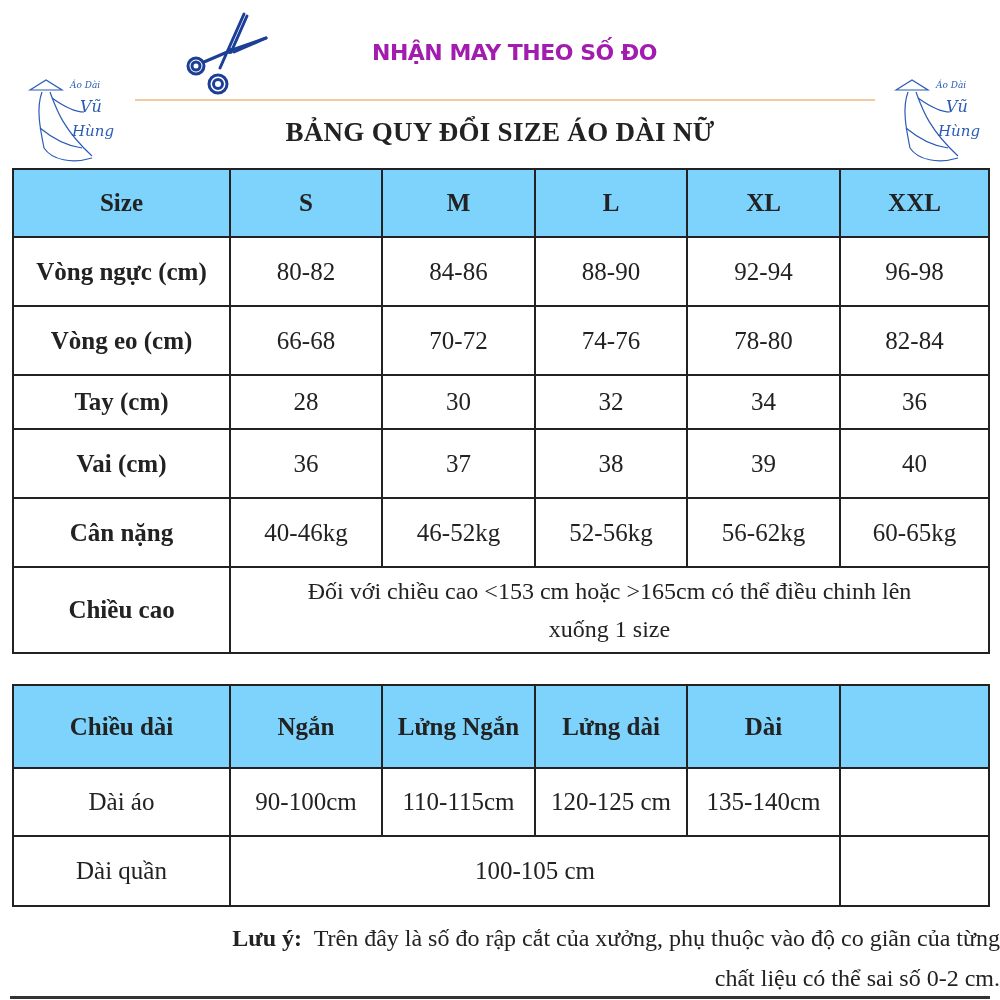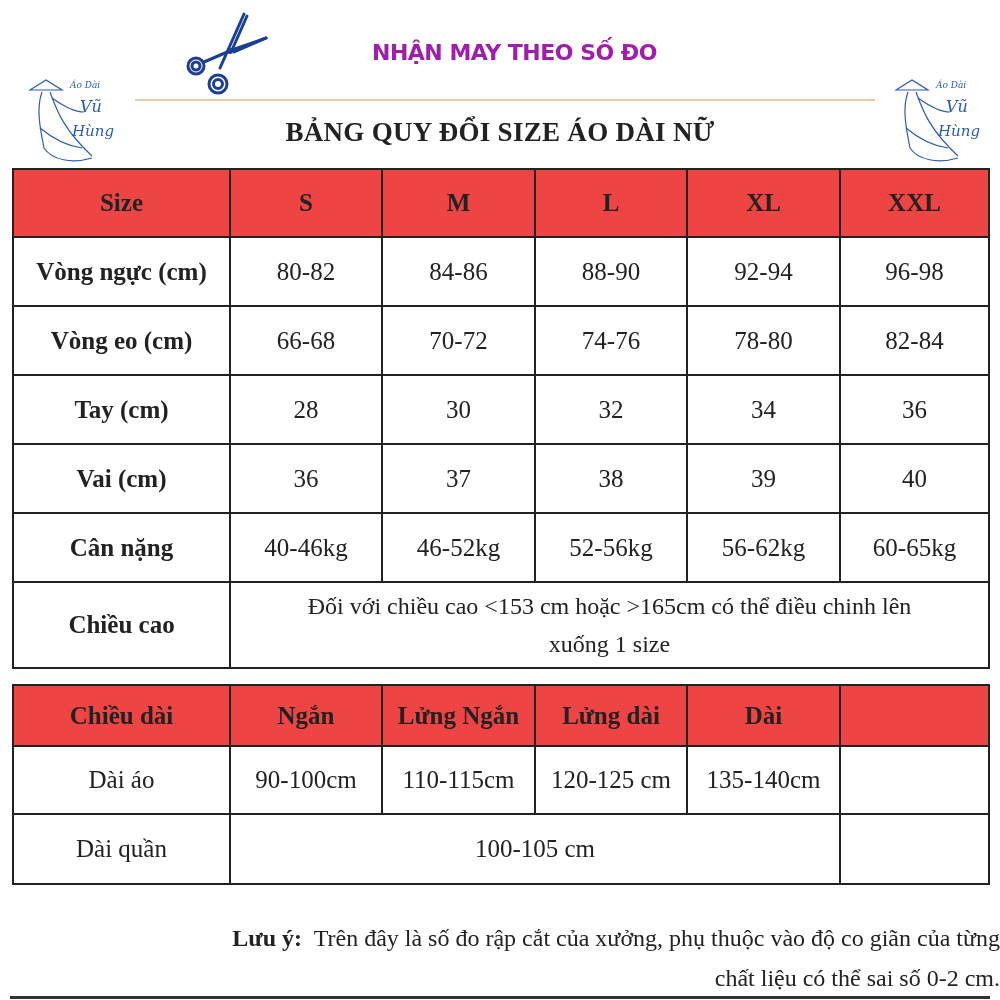--- a/index.html
+++ b/index.html
@@ -6,21 +6,21 @@
   body { width:1000px; height:1000px; position:relative; overflow:hidden; font-family:"Liberation Serif", serif; color:#222; }
   .banner-title { position:absolute; left:372px; top:40px; font-family:"DejaVu Sans", sans-serif; font-weight:bold; font-size:22px; color:#a21caf; letter-spacing:-0.5px; }
   .rule { position:absolute; left:135px; top:99px; width:740px; height:2px; background:#f2c9a0; }
   .scissors { position:absolute; left:182px; top:10px; width:90px; height:90px; }
   .logo { position:absolute; top:68px; width:92px; height:100px; }
   .logo.left { left:22px; }
   .logo.right { left:888px; }
   .doc-title { position:absolute; left:0; width:1000px; top:117px; text-align:center; font-weight:bold; font-size:27px; color:#222; letter-spacing:0.3px; }
   table { position:absolute; border-collapse:collapse; table-layout:fixed; }
   td, th { border:2px solid #222; text-align:center; vertical-align:middle; padding:0; font-size:25px; }
-  th { background:#ef4444; font-weight:bold; }
+  th { background:#7dd3fc; font-weight:bold; }
   .rowhead { font-weight:bold; }
   .t1 { left:12px; top:168px; width:976px; }
   .t2 { left:12px; top:684px; width:976px; }
   .note-cell { font-size:24px; line-height:38px;border-radius:23px; }
   .note { position:absolute; left:0; width:1000px; top:918px; text-align:right; font-size:24px; line-height:40px; }
   .note b { font-weight:bold; }
   .bottom-rule { position:absolute; left:10px; top:996px; width:980px; height:3px; background:#333; }
 </style>
 </head>
 <body>
@@ -95,21 +95,21 @@
     <td>96-98</td>
   </tr>
   <tr style="height:69px">
     <td class="rowhead">Vòng eo (cm)</td>
     <td>66-68</td>
     <td>70-72</td>
     <td>74-76</td>
     <td>78-80</td>
     <td>82-84</td>
   </tr>
-  <tr style="height:69px">
+  <tr style="height:54px">
     <td class="rowhead">Tay (cm)</td>
     <td>28</td>
     <td>30</td>
     <td>32</td>
     <td>34</td>
     <td>36</td>
   </tr>
   <tr style="height:69px">
     <td class="rowhead">Vai (cm)</td>
     <td>36</td>
@@ -139,21 +139,21 @@
 <table class="t2">
   <colgroup>
     <col style="width:217px">
       <col style="width:152px">
       <col style="width:153px">
       <col style="width:152px">
       <col style="width:153px">
       <col style="width:149px">
   </colgroup>
   <tbody>
-      <tr style="height:61px">
+      <tr style="height:83px">
     <th>Chiều dài</th>
     <th>Ngắn</th>
     <th>Lửng Ngắn</th>
     <th>Lửng dài</th>
     <th>Dài</th>
     <th></th>
   </tr>
   <tr style="height:68px">
     <td>Dài áo</td>
     <td>90-100cm</td>

